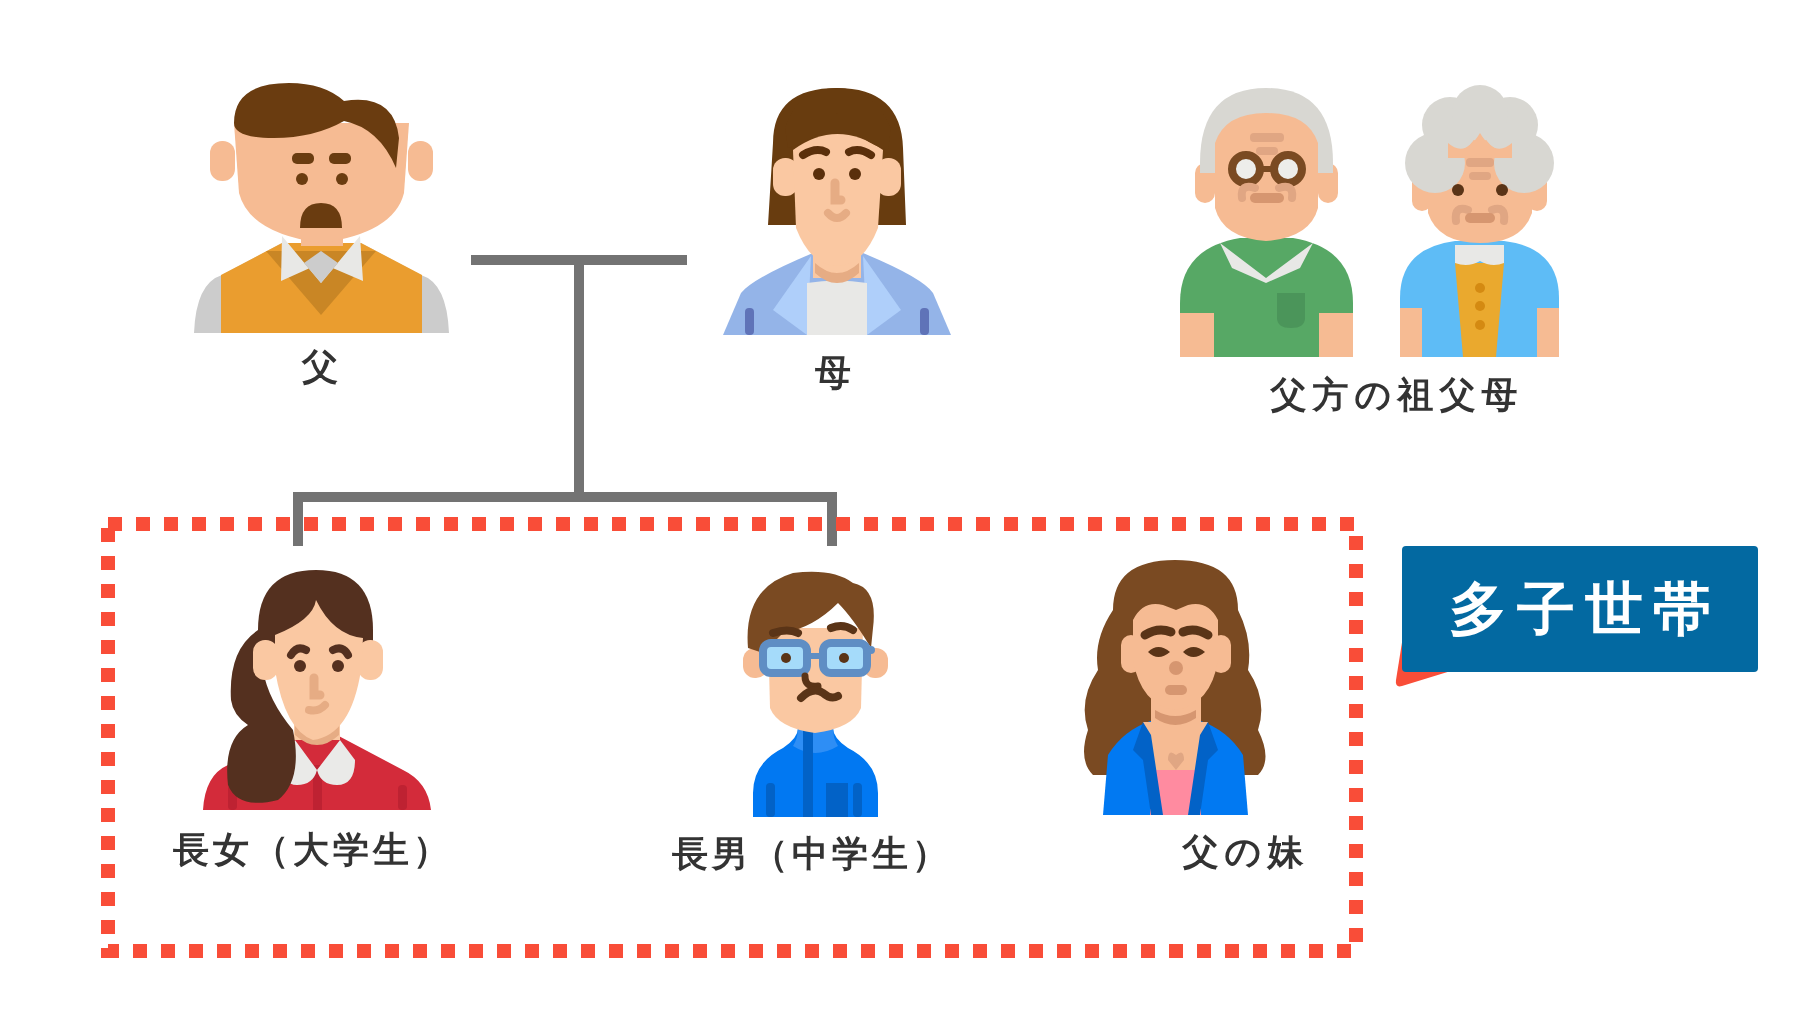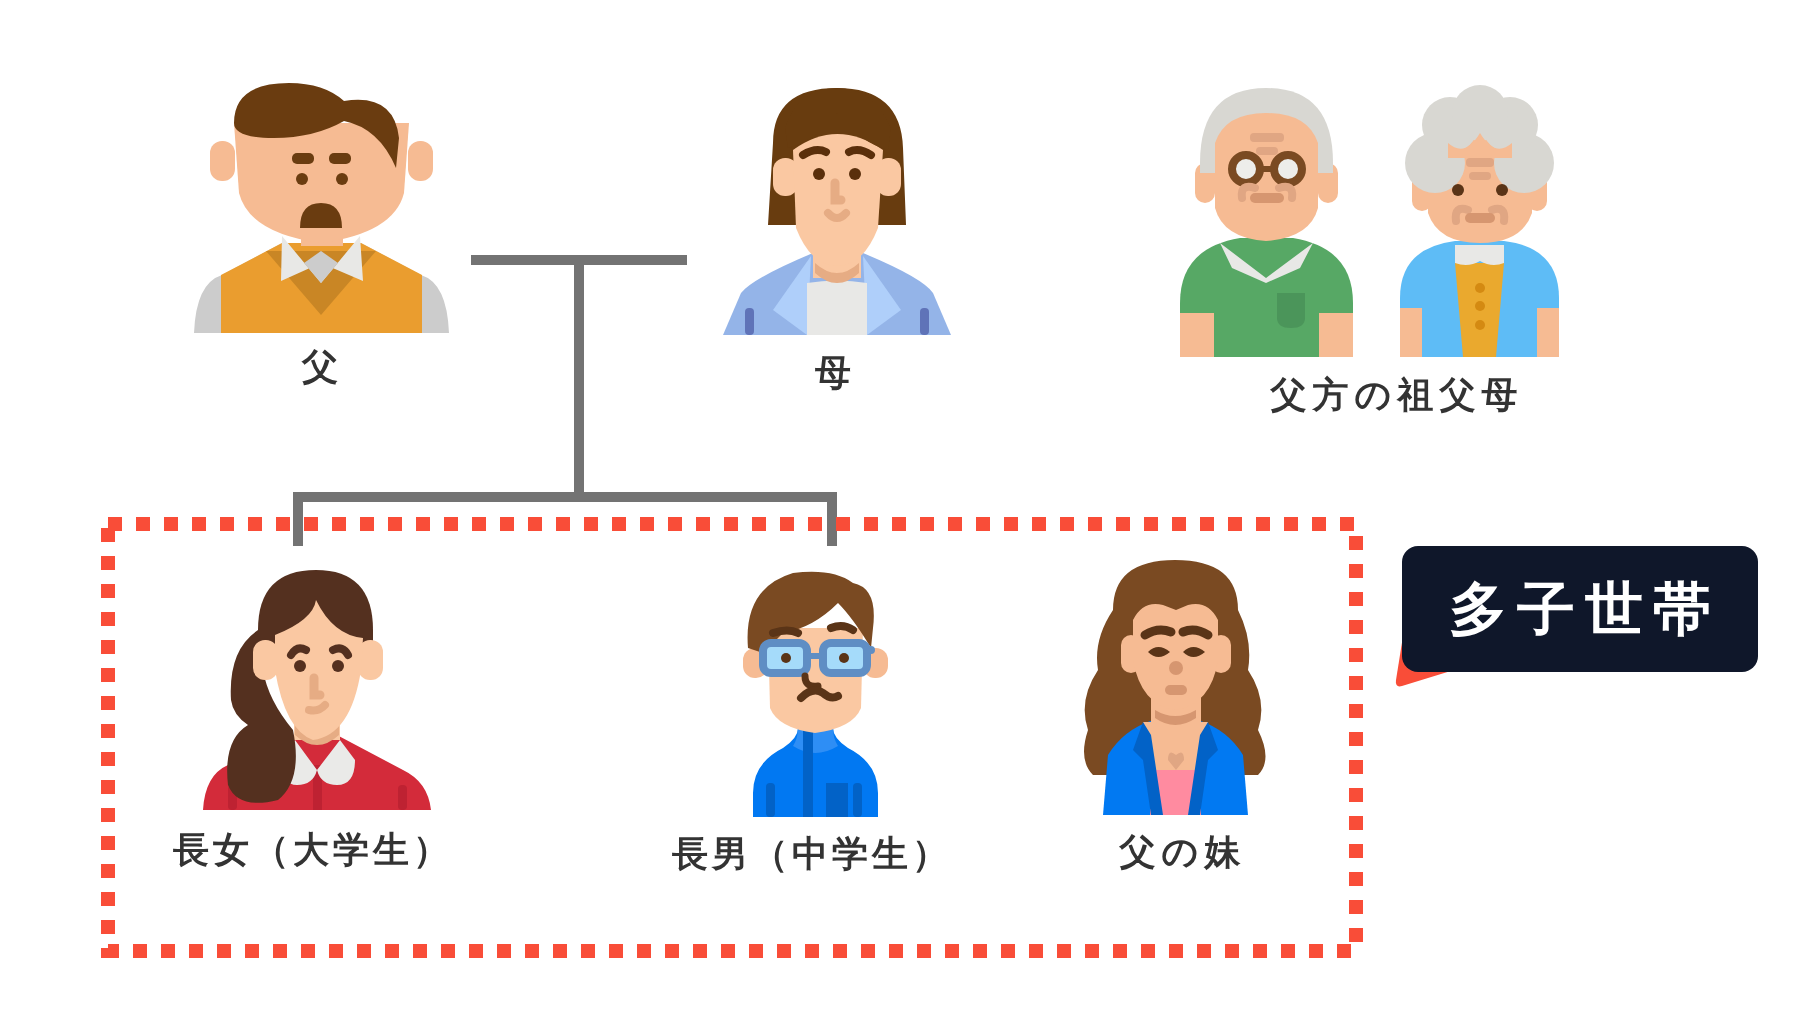--- a/index.html
+++ b/index.html
@@ -6,21 +6,21 @@
   body { width:1800px; height:1012px; position:relative; overflow:hidden;
          font-family: "DejaVu Sans", "Liberation Sans", sans-serif; }
   .line { position:absolute; background:#737373; }
   .figure { position:absolute; }
   .figure svg { width:100%; height:100%; display:block; }
   .label { position:absolute; color:#333333; font-weight:bold; font-size:36px;
            letter-spacing:6px; text-align:center; white-space:nowrap; transform:translateX(-50%); line-height:1; }
   .dash-box { position:absolute; left:101px; top:517px; width:1262px; height:441px;
               box-sizing:border-box; }
   .bubble { position:absolute; left:1402px; top:546px; width:356px; height:126px;
-            background:#0f172a; border-radius:16px; display:flex; align-items:center; justify-content:center; }
+            background:#0369a1; border-radius:4px; display:flex; align-items:center; justify-content:center; }
   .bubble-tail { position:absolute; left:1394px; top:630px; width:60px; height:60px; }
   .bubble-text { color:#ffffff; font-weight:bold; font-size:58px; letter-spacing:10px; font-family:"DejaVu Sans", sans-serif; line-height:1; padding-left:10px; }
 </style>
 </head>
 <body>
 
 <div class="line" style="left:471px;top:255px;width:216px;height:10px;"></div>
 <div class="line" style="left:574px;top:255px;width:10px;height:247px;"></div>
 <div class="line" style="left:293px;top:492px;width:544px;height:10px;"></div>
 <div class="line" style="left:293px;top:492px;width:10px;height:54px;"></div>
@@ -193,20 +193,20 @@
     <path d="M50 60 Q60 40 80 45 L93 50 L105 45 Q125 40 135 60 L135 100 Q128 145 92 150 Q58 145 50 100 Z" fill="#F6BB93"></path>
     <path d="M62 75 Q75 67 88 72" stroke="#5A3417" stroke-width="9" stroke-linecap="round" fill="none"></path>
     <path d="M100 72 Q112 67 125 75" stroke="#5A3417" stroke-width="9" stroke-linecap="round" fill="none"></path>
     <path d="M65 92 Q75 82 87 92 Q75 102 65 92 Z" fill="#5A3417"></path>
     <path d="M100 92 Q110 82 122 92 Q110 102 100 92 Z" fill="#5A3417"></path>
     <circle cx="93" cy="108" r="7" fill="#D69670"></circle>
     <rect x="82" y="125" width="22" height="10" rx="5" fill="#D69670"></rect>
     <path d="M85 200 Q85 188 93 195 Q101 188 101 200 L93 210 Z" fill="#E0A683"></path>
   </svg>
 </div>
-<div class="label" style="left:1183px;top:834px;">父の妹</div>
+<div class="label" style="left:1246px;top:834px;">父の妹</div>
 
 <svg class="bubble-tail" viewBox="0 0 60 60">
   <path d="M10 0 L60 0 L60 40 L8 56 Q1 58 2 50 Z" fill="#F94D38"></path>
 </svg>
 <div class="bubble">
   <span class="bubble-text">多子世帯</span>
 </div>
 
 </body></html>

